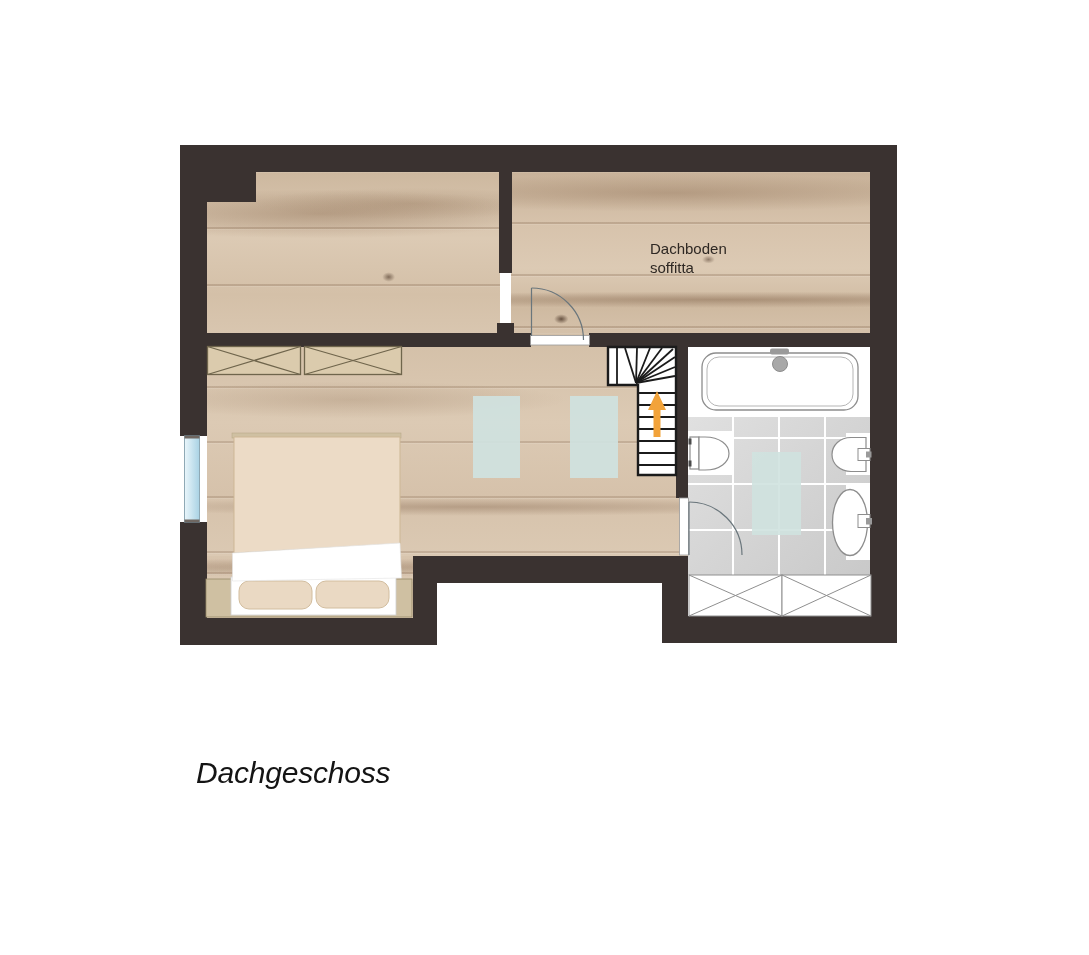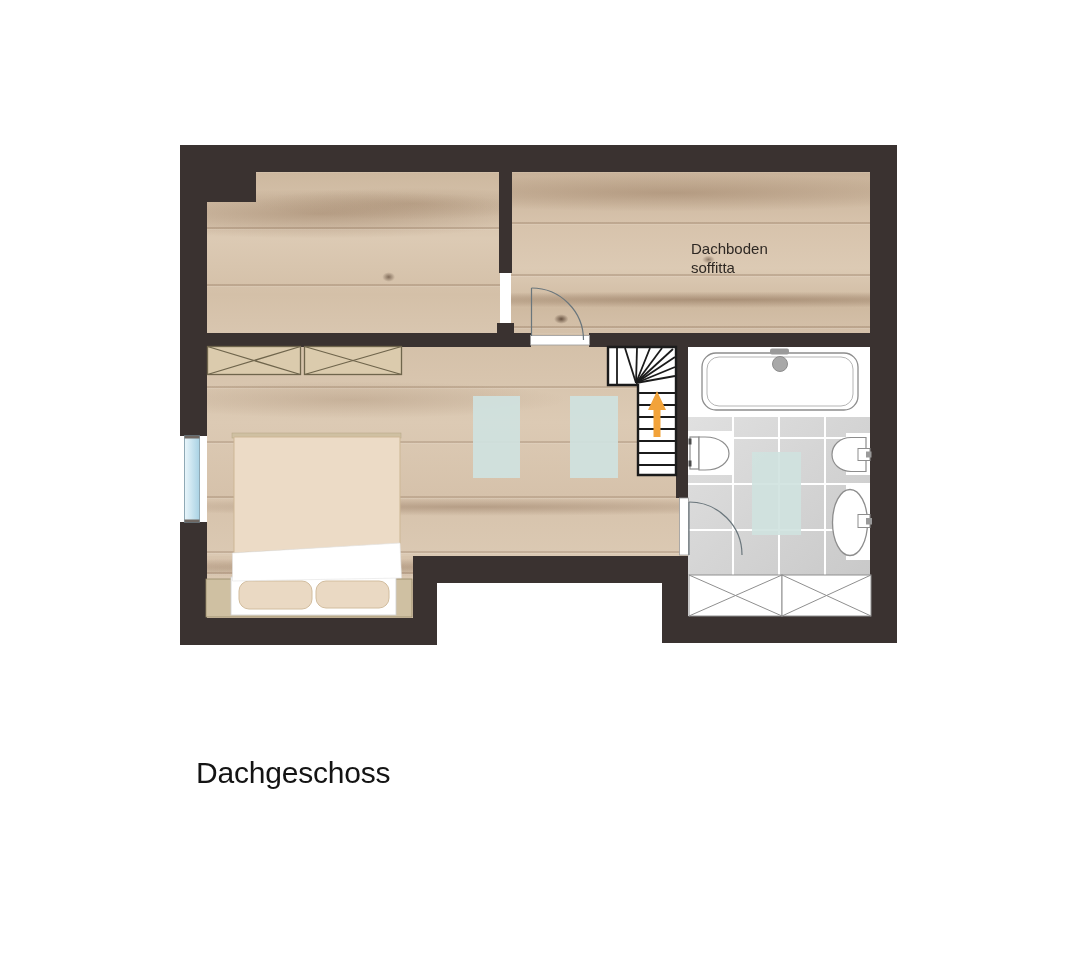--- a/index.html
+++ b/index.html
@@ -36,21 +36,21 @@
   }
   
   .bath-white{position:absolute;background:#ffffff;}
   .tiles{position:absolute;background-color:var(--tile,#d4d4d4);
     background-image:
       repeating-linear-gradient(90deg, rgba(0,0,0,0) 0 44px, var(--grout,#ffffff) 44px 46px),
       repeating-linear-gradient(0deg, rgba(0,0,0,0) 0 44px, var(--grout,#ffffff) 44px 46px),
       linear-gradient(135deg,#e0e0e0 0%,#c9c9c9 100%);}
   
   .room-label{position:absolute;color:var(--label-text,#2e2823);font-size:15px;line-height:19px;}
-  .caption{position:absolute;color:var(--caption-text,#141414);font-size:30px;line-height:32px;letter-spacing:-.2px;}
+  .caption{position:absolute;color:var(--caption-text,#141414);font-size:30px;line-height:32px;letter-spacing:-.2px;font-style:italic;}
   svg{position:absolute;left:0;top:0;}
 </style>
 </head>
 <body>
 
 <div class="canvas">
 
   <div class="wood wood-a" style="left:207px;top:172px;width:293px;height:175px;"></div>
   <div class="wood wood-b" style="left:511px;top:172px;width:359px;height:175px;"></div>
   <div class="wood wood-c" style="left:207px;top:333px;width:481px;height:223px;"></div>
@@ -178,21 +178,21 @@
     </g>
 
     <g fill="#ffffff" stroke="#8f8f8f" stroke-width="1">
       <rect x="689" y="575" width="93" height="41"></rect>
       <path d="M689,575 L782,616 M782,575 L689,616" fill="none"></path>
       <rect x="782" y="575" width="89" height="41"></rect>
       <path d="M782,575 L871,616 M871,575 L782,616" fill="none"></path>
     </g>
   </svg>
 
-  <div class="room-label" style="left:650px;top:239px;margin-left:41px;">
+  <div class="room-label" style="left:650px;top:239px;">
     <div>Dachboden</div>
     <div>soffitta</div>
   </div>
 
   <div class="caption" style="left:196px;top:757px;">
     <div>Dachgeschoss</div>
   </div>
 
 </div>
 

